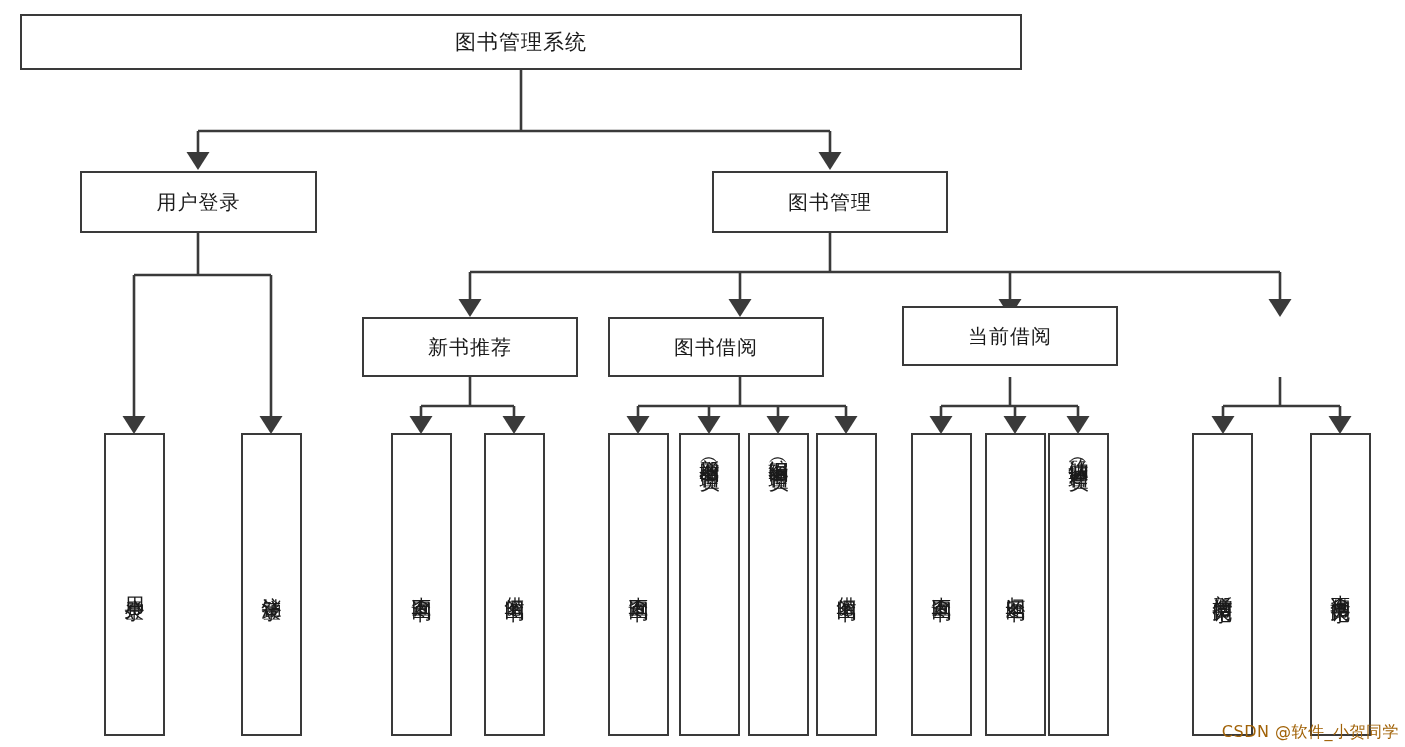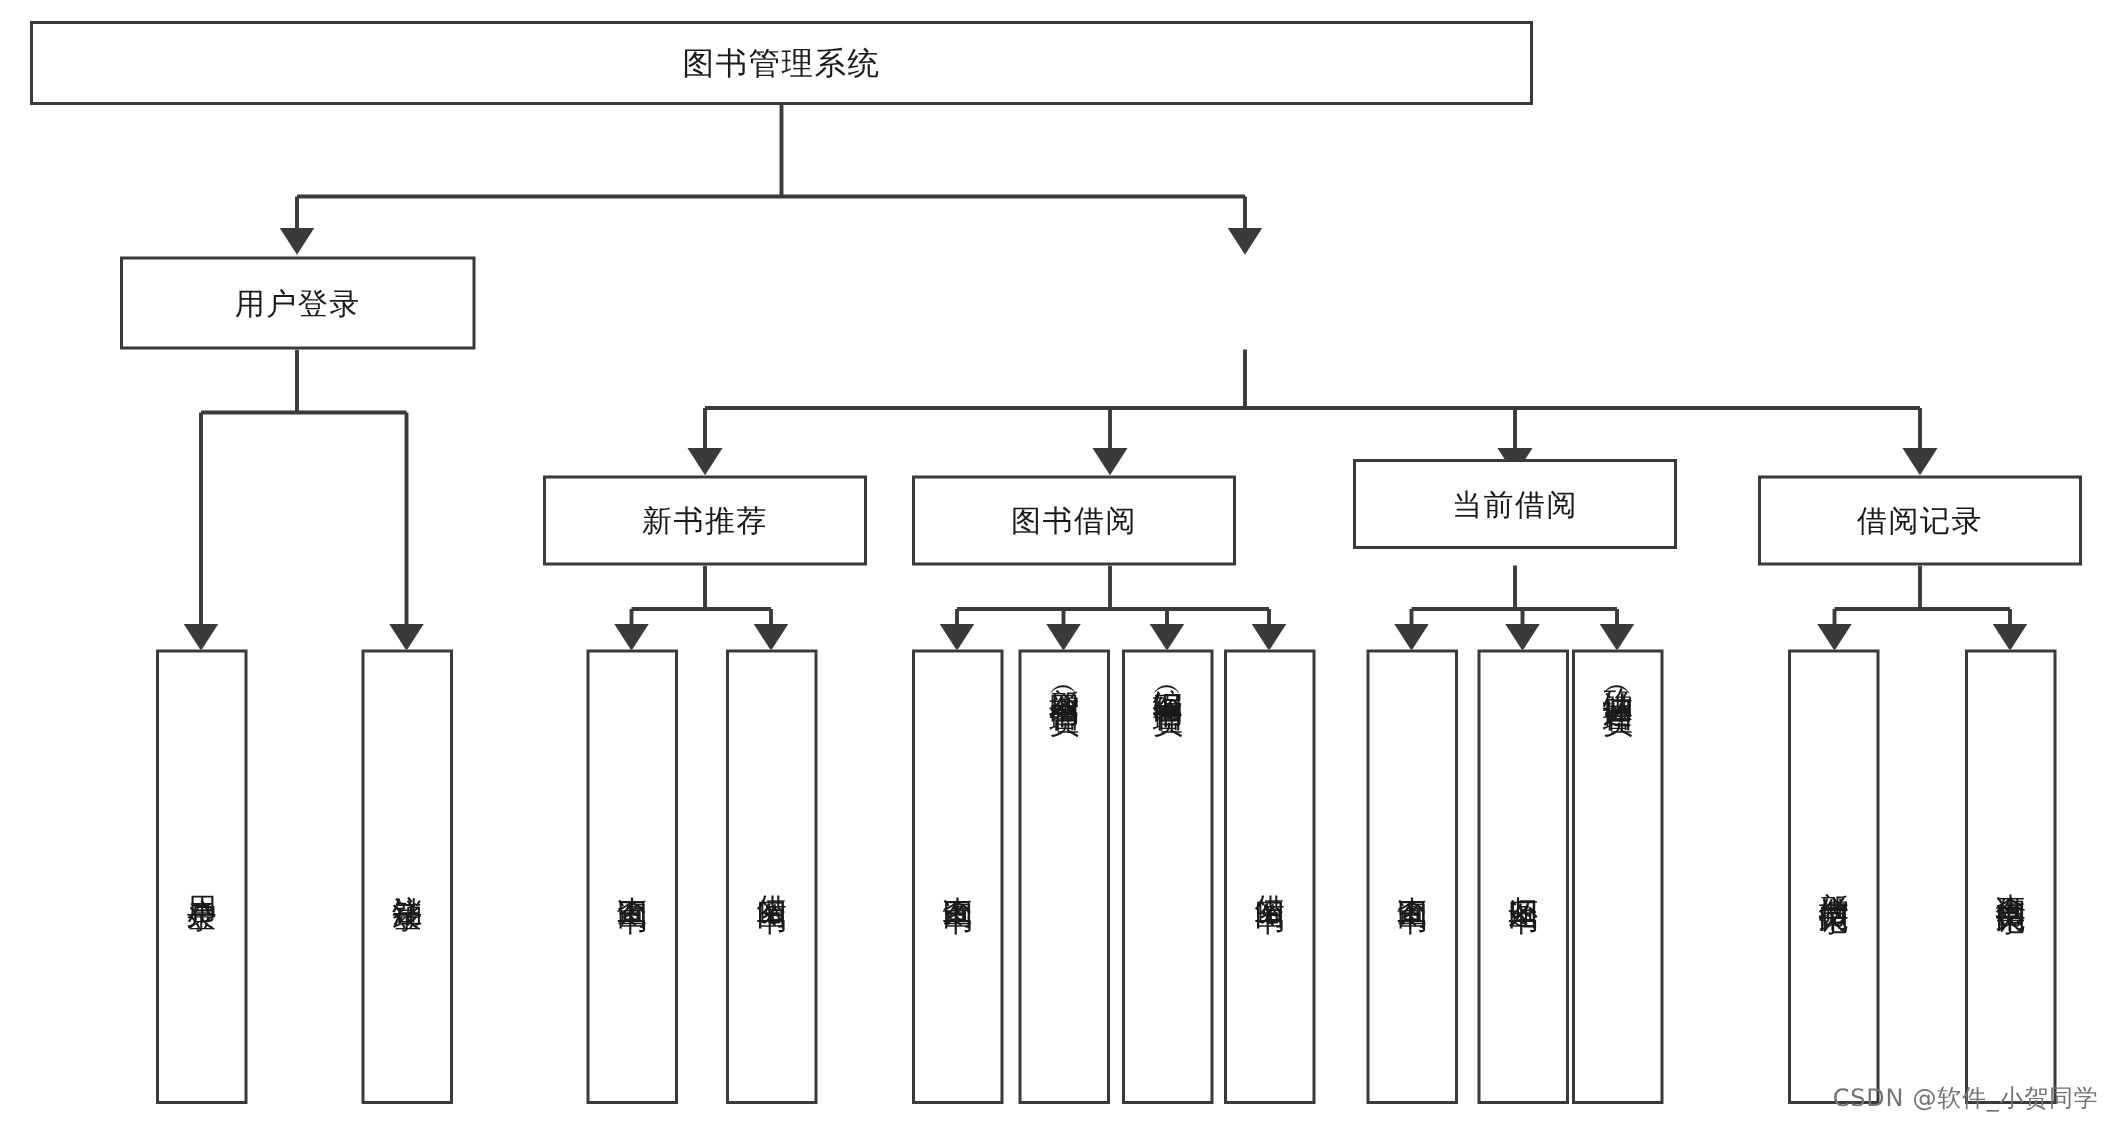--- a/index.html
+++ b/index.html
@@ -65,21 +65,21 @@
   }
   .htext {
     white-space: nowrap;
     letter-spacing: 1px;
   }
   #watermark {
     position: absolute;
     right: 6px;
     bottom: 4px;
     font-size: 16px;
-    color: #737373;
+    color: #a16207;
     letter-spacing: 0.5px;
     white-space: nowrap;
   }
 </style>
 </head>
 <body>
 
 <div id="canvas">
 
   <svg id="wires" viewBox="0 0 1405 747" width="1405" height="747" xmlns="http://www.w3.org/2000/svg">
@@ -133,36 +133,36 @@
   </svg>
 
   <div class="node root" style="left:20px; top:14px; width:1002px; height:56px;">
     <span class="htext">图书管理系统</span>
   </div>
 
   <div class="node level2" style="left:80px; top:171px; width:237px; height:62px;">
     <span class="htext">用户登录</span>
   </div>
 
+  <div class="node level2" style="left:712px; top:171px; width:236px; height:62px;">
+    <span class="htext">图书管理</span>
+  </div>
 
   <div class="node level3" style="left:362px; top:317px; width:216px; height:60px;">
     <span class="htext">新书推荐</span>
   </div>
 
   <div class="node level3" style="left:608px; top:317px; width:216px; height:60px;">
     <span class="htext">图书借阅</span>
   </div>
 
   <div class="node level3" style="left:902px; top:306px; width:216px; height:60px;">
     <span class="htext">当前借阅</span>
   </div>
 
-  <div class="node level3" style="left:1172px; top:317px; width:216px; height:60px;">
-    <span class="htext">借阅记录</span>
-  </div>
 
   <div class="node leaf mid" style="left:104px; top:433px; width:61px; height:303px;">
     <span class="vtext">用户登录</span>
   </div>
 
   <div class="node leaf mid" style="left:241px; top:433px; width:61px; height:303px;">
     <span class="vtext">注销登录</span>
   </div>
 
   <div class="node leaf mid" style="left:391px; top:433px; width:61px; height:303px;">

